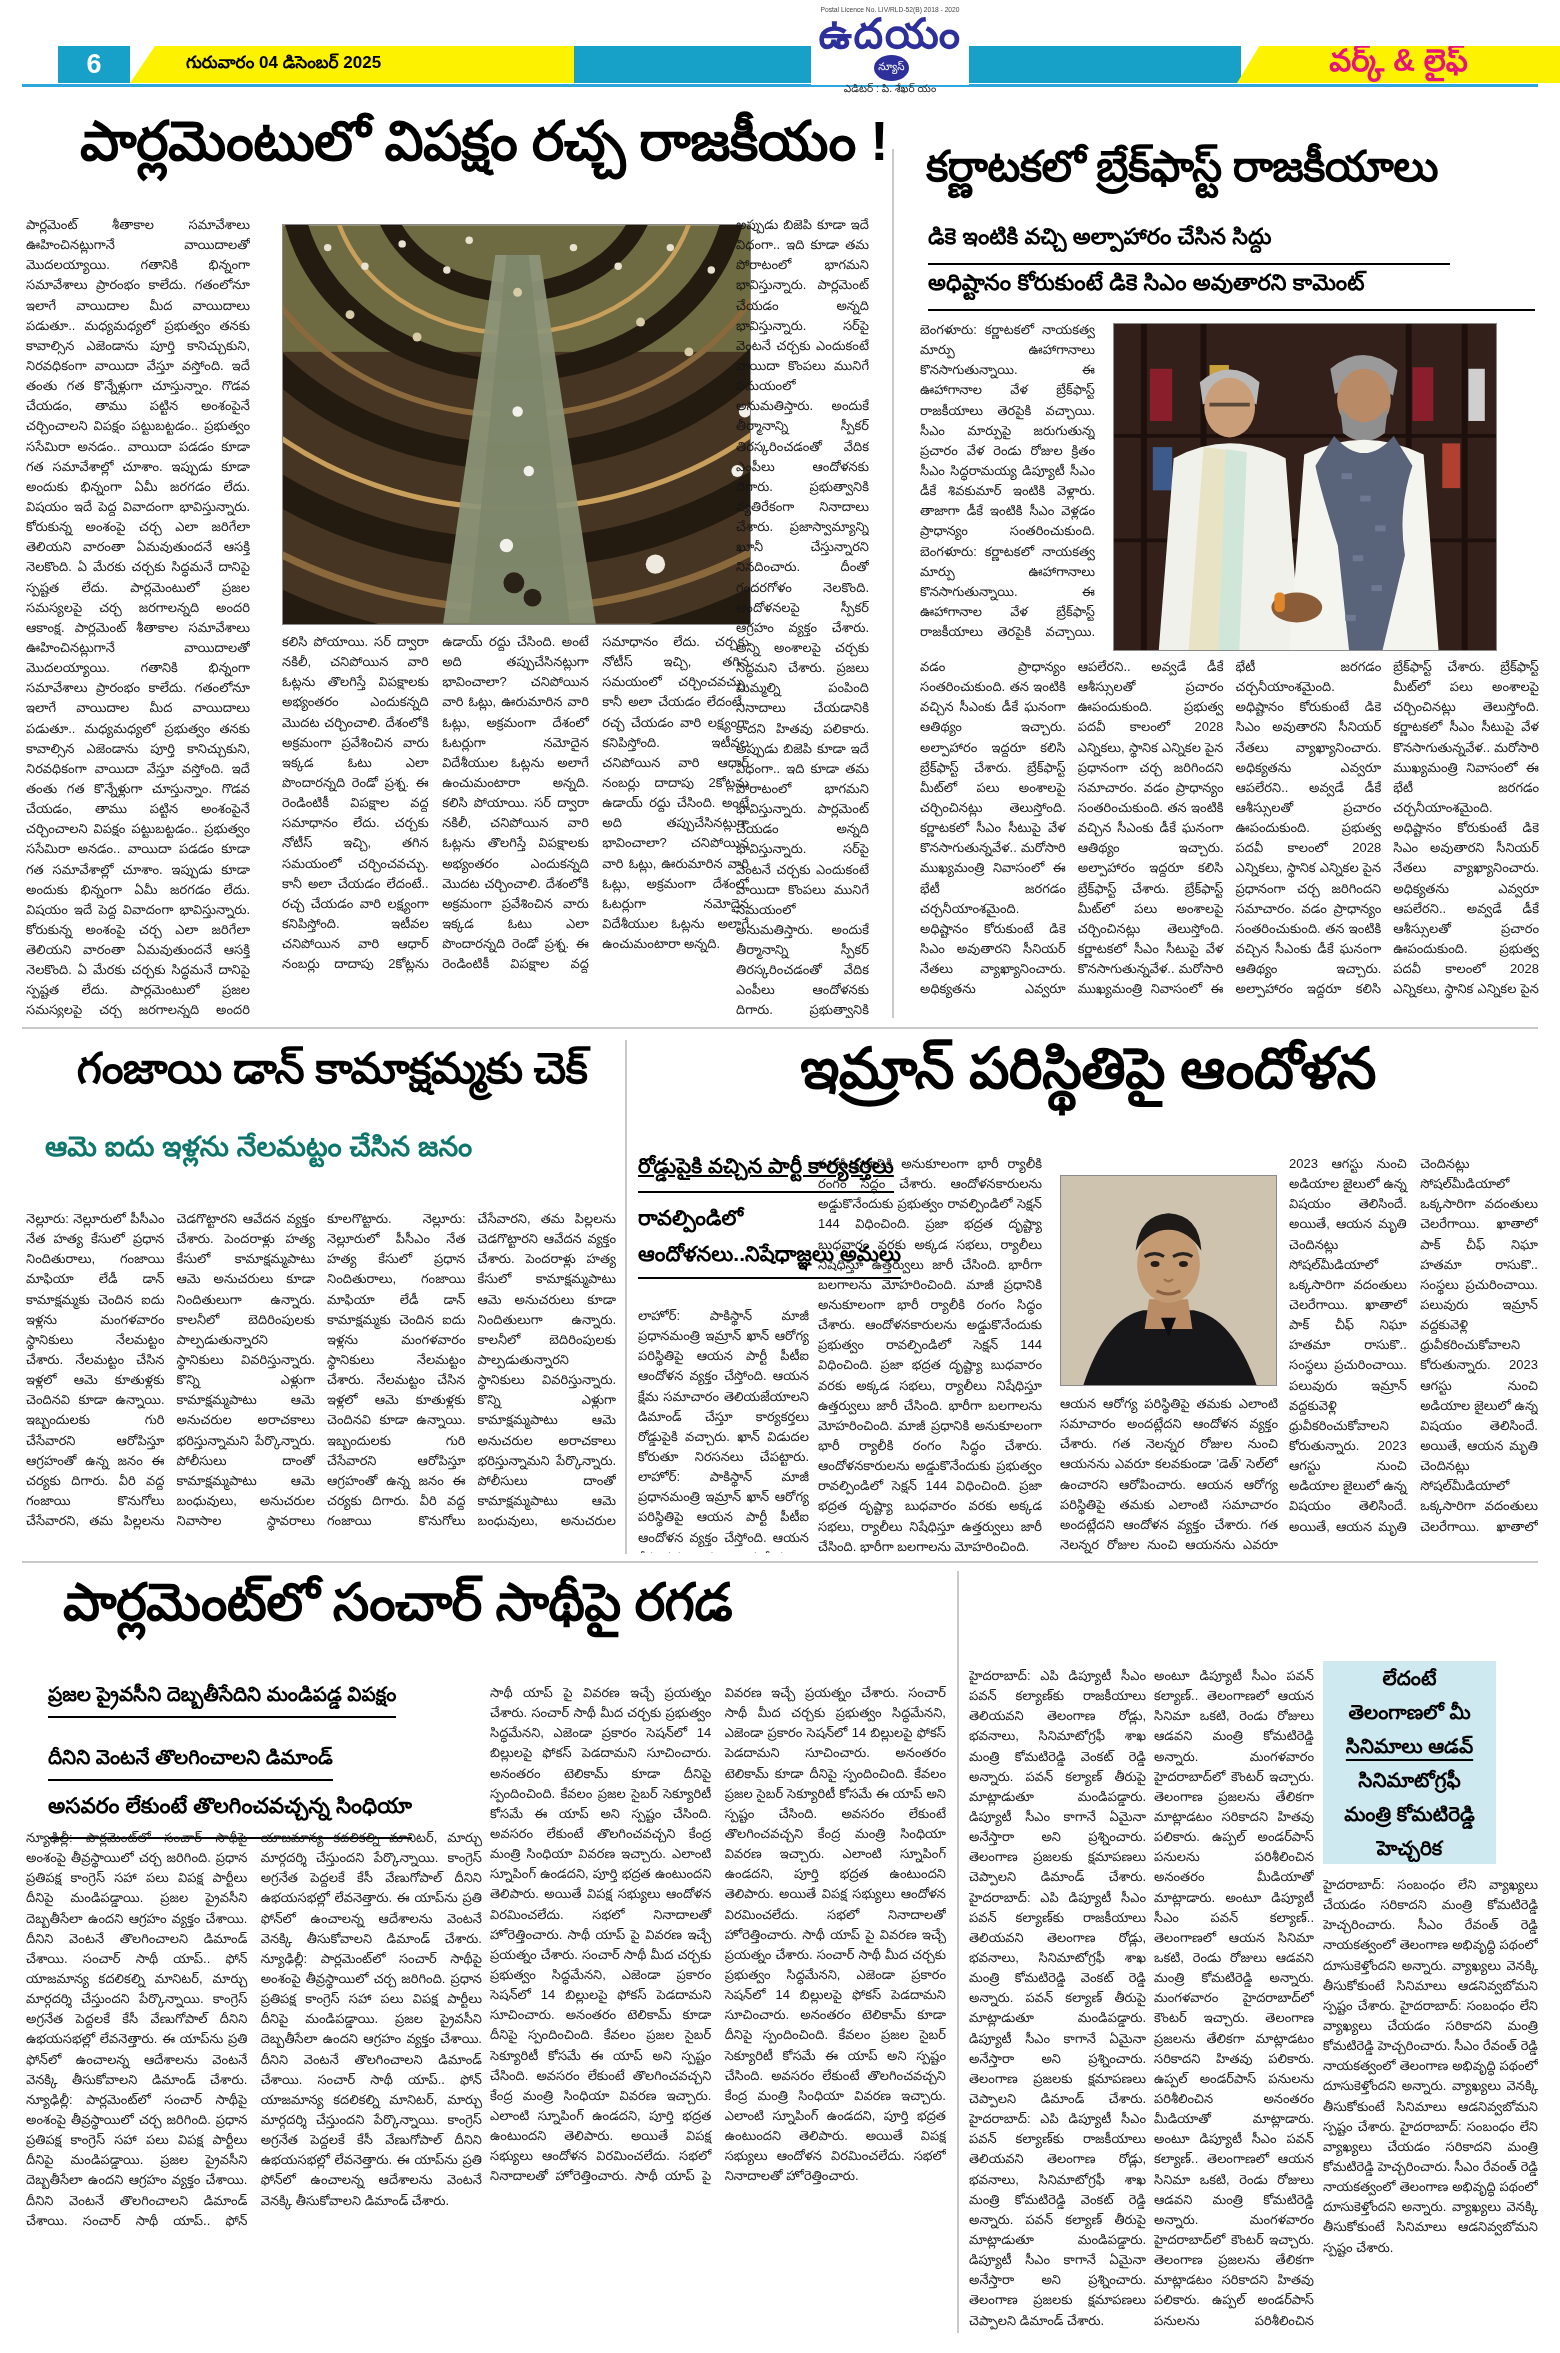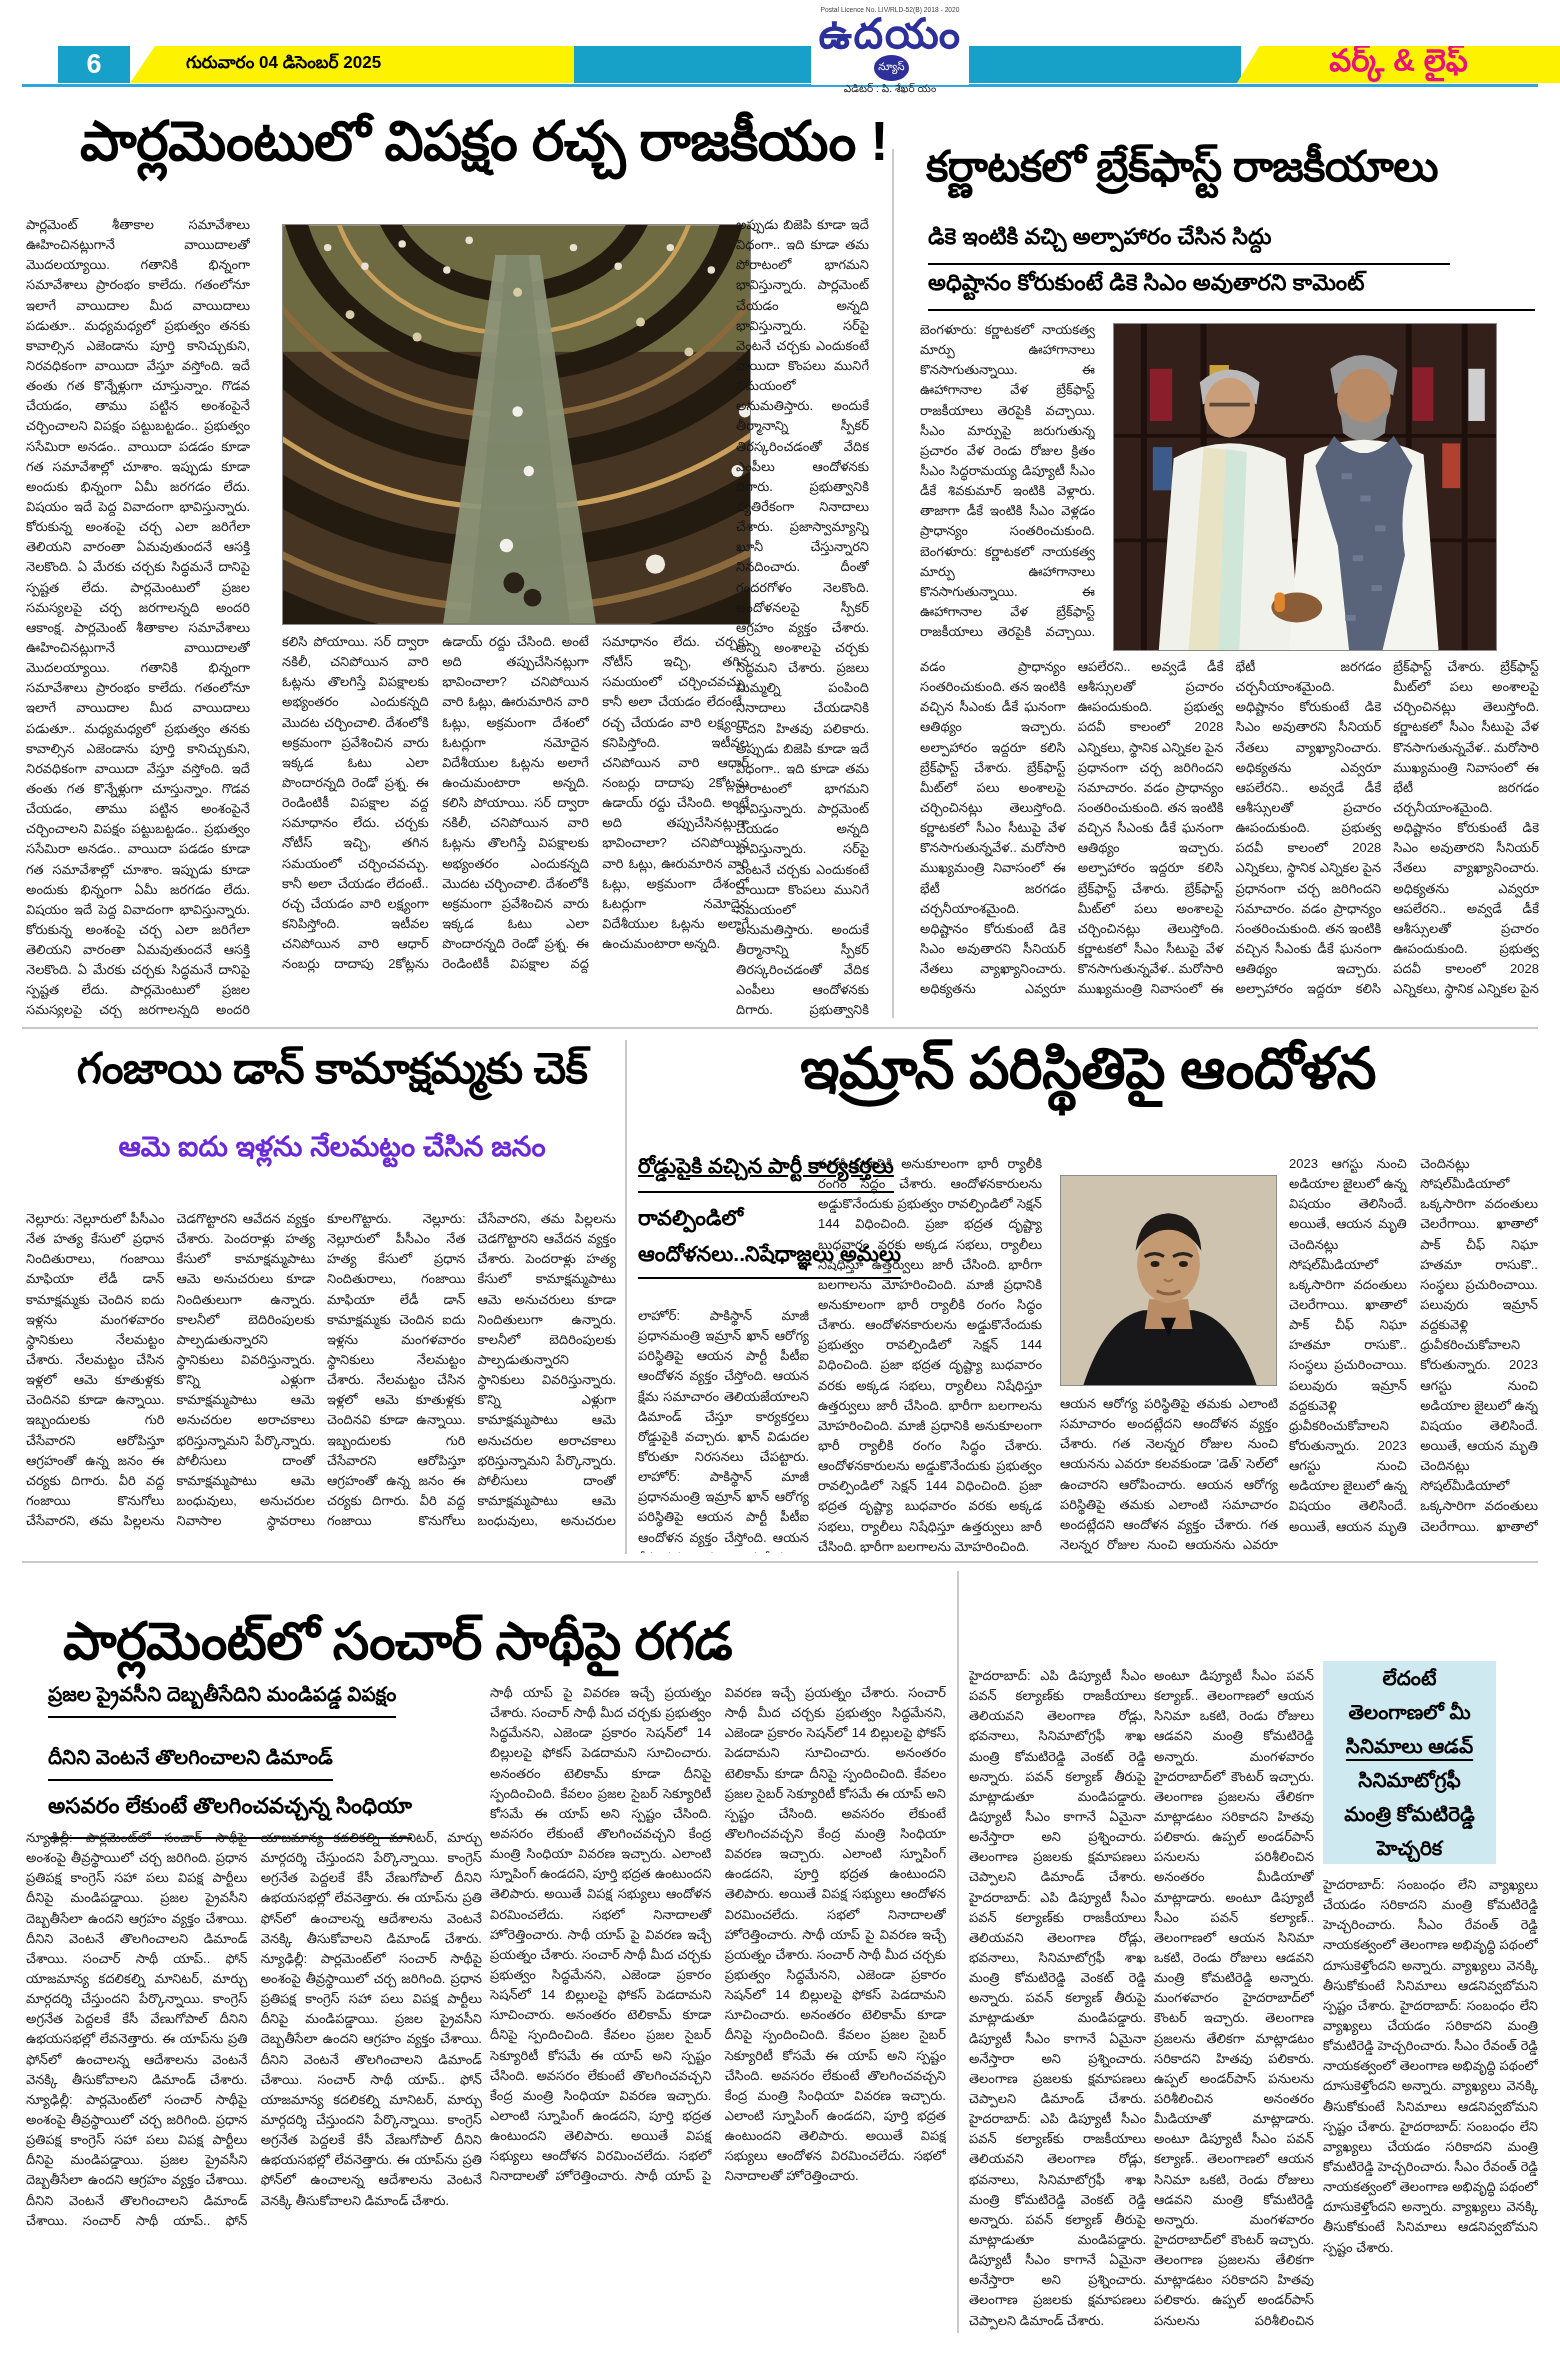--- a/index.html
+++ b/index.html
@@ -18,21 +18,21 @@
   .logo-top{font-size:6.7px;color:#444;white-space:nowrap;}
   .logo-main{font-size:42px;font-weight:800;color:#2d2f9a;line-height:1.0;letter-spacing:1.5px;}
   .logo-badge{display:inline-block;background:#2d2f9a;color:#fff;font-size:10.4px;border-radius:50%;
               padding:6px 4.5px;vertical-align:middle;margin-left:3px;}
   .logo-sub{font-size:10.4px;color:#222;margin-top:1.5px;}
   .bluerule{background:#2ba7dd;}
   
   .headline{font-weight:800;color:#000;line-height:1.08;letter-spacing:-0.7px;}
   .deck{font-weight:800;color:#000;}
   .deck-u{border-bottom:2.2px solid #000;padding-bottom:7.5px;}
-  .deck-m{font-weight:800;color:#6d28d9;text-align:center;}
+  .deck-m{font-weight:800;color:#0f766e;}
   .telu{font-size:13px;line-height:1.55;text-align:justify;color:#161616;overflow:hidden;}
   .c2{column-count:2;column-gap:13.4px;}
   .c3{column-count:3;column-gap:13.4px;}
   .c4{column-count:4;column-gap:12px;}
   .vrule{background:#c9c9c9;width:1.5px;}
   .hrule{background:#c9c9c9;height:1.5px;}
   .photo{border:0.7px solid #8a8a8a;overflow:hidden;}
   .photo svg{display:block;}
   
   .qbox{background:#cfe9f0;text-align:center;font-weight:800;color:#000;font-size:20px;line-height:1.7;
@@ -210,21 +210,21 @@
       <path d="M118,162 q26,18 52,0 l-4,14 q-22,12 -44,0 Z" fill="#a8있7a" opacity="0"></path>
       <path d="M134,190 l20,0 l-10,26 Z" fill="#0e0e10"></path>
     </svg>
   </div>
 
   <div class="abs telu" style="left:1060px;top:1394px;width:218px;height:160px;">ఆయన ఆరోగ్య పరిస్థితిపై తమకు ఎలాంటి సమాచారం అందట్లేదని ఆందోళన వ్యక్తం చేశారు. గత నెలన్నర రోజుల నుంచి ఆయనను ఎవరూ కలవకుండా 'డెత్' సెల్‌లో ఉంచారని ఆరోపించారు. ఆయన ఆరోగ్య పరిస్థితిపై తమకు ఎలాంటి సమాచారం అందట్లేదని ఆందోళన వ్యక్తం చేశారు. గత నెలన్నర రోజుల నుంచి ఆయనను ఎవరూ కలవకుండా 'డెత్' సెల్‌లో ఉంచారని ఆరోపించారు.</div>
   <div class="abs telu c2" style="left:1289px;top:1154px;width:249px;height:399px;">2023 ఆగస్టు నుంచి అడియాల జైలులో ఉన్న విషయం తెలిసిందే. అయితే, ఆయన మృతి చెందినట్లు సోషల్‌మీడియాలో ఒక్కసారిగా వదంతులు చెలరేగాయి. ఖాతాలో పాక్ చీఫ్ నిఘా హతమా రాసుకొ.. సంస్థలు ప్రచురించాయి. పలువురు ఇమ్రాన్ వద్దకువెళ్లి ధ్రువీకరించుకోవాలని కోరుతున్నారు. 2023 ఆగస్టు నుంచి అడియాల జైలులో ఉన్న విషయం తెలిసిందే. అయితే, ఆయన మృతి చెందినట్లు సోషల్‌మీడియాలో ఒక్కసారిగా వదంతులు చెలరేగాయి. ఖాతాలో పాక్ చీఫ్ నిఘా హతమా రాసుకొ.. సంస్థలు ప్రచురించాయి. పలువురు ఇమ్రాన్ వద్దకువెళ్లి ధ్రువీకరించుకోవాలని కోరుతున్నారు. 2023 ఆగస్టు నుంచి అడియాల జైలులో ఉన్న విషయం తెలిసిందే. అయితే, ఆయన మృతి చెందినట్లు సోషల్‌మీడియాలో ఒక్కసారిగా వదంతులు చెలరేగాయి. ఖాతాలో పాక్ చీఫ్ నిఘా హతమా రాసుకొ.. సంస్థలు ప్రచురించాయి. పలువురు ఇమ్రాన్ వద్దకువెళ్లి ధ్రువీకరించుకోవాలని కోరుతున్నారు.</div>
 
   <div class="abs hrule" style="left:22.4px;top:1561px;width:1516px;"></div>
 
-  <div class="abs headline" style="left:63px;top:1574px;width:872px;font-size:52px;margin-top:39px;">పార్లమెంట్‌లో సంచార్ సాథీపై రగడ</div>
+  <div class="abs headline" style="left:63px;top:1574px;width:872px;font-size:52px;">పార్లమెంట్‌లో సంచార్ సాథీపై రగడ</div>
 
   <div class="abs" style="left:48px;top:1683px;width:447px;">
     <div class="deck deck-u" style="font-size:20px;display:inline-block;padding-bottom:5.2px;">ప్రజల ప్రైవసీని దెబ్బతీసేదిని మండిపడ్డ విపక్షం</div>
     <div class="deck deck-u" style="font-size:20px;display:inline-block;margin-top:28px;padding-bottom:5.2px;">దీనిని వెంటనే తొలగించాలని డిమాండ్</div>
     <div class="deck deck-u" style="font-size:21.6px;display:inline-block;margin-top:12px;padding-bottom:14px;">అసవరం లేకుంటే తొలగించవచ్చన్న సింధియా</div>
   </div>
 
   <div class="abs telu c2" style="left:26px;top:1828px;width:456px;height:505px;">న్యూఢిల్లీ: పార్లమెంట్‌లో సంచార్ సాథీపై అంశంపై తీవ్రస్థాయిలో చర్చ జరిగింది. ప్రధాన ప్రతిపక్ష కాంగ్రెస్ సహా పలు విపక్ష పార్టీలు దీనిపై మండిపడ్డాయి. ప్రజల ప్రైవసీని దెబ్బతీసేలా ఉందని ఆగ్రహం వ్యక్తం చేశాయి. దీనిని వెంటనే తొలగించాలని డిమాండ్ చేశాయి. సంచార్ సాథీ యాప్.. ఫోన్ యాజమాన్య కదలికల్ని మానిటర్, మార్చు మార్గదర్శి చేస్తుందని పేర్కొన్నాయి. కాంగ్రెస్ అగ్రనేత పెద్దలకే కేసీ వేణుగోపాల్ దీనిని ఉభయసభల్లో లేవనెత్తారు. ఈ యాప్‌ను ప్రతి ఫోన్‌లో ఉంచాలన్న ఆదేశాలను వెంటనే వెనక్కి తీసుకోవాలని డిమాండ్ చేశారు. న్యూఢిల్లీ: పార్లమెంట్‌లో సంచార్ సాథీపై అంశంపై తీవ్రస్థాయిలో చర్చ జరిగింది. ప్రధాన ప్రతిపక్ష కాంగ్రెస్ సహా పలు విపక్ష పార్టీలు దీనిపై మండిపడ్డాయి. ప్రజల ప్రైవసీని దెబ్బతీసేలా ఉందని ఆగ్రహం వ్యక్తం చేశాయి. దీనిని వెంటనే తొలగించాలని డిమాండ్ చేశాయి. సంచార్ సాథీ యాప్.. ఫోన్ యాజమాన్య కదలికల్ని మానిటర్, మార్చు మార్గదర్శి చేస్తుందని పేర్కొన్నాయి. కాంగ్రెస్ అగ్రనేత పెద్దలకే కేసీ వేణుగోపాల్ దీనిని ఉభయసభల్లో లేవనెత్తారు. ఈ యాప్‌ను ప్రతి ఫోన్‌లో ఉంచాలన్న ఆదేశాలను వెంటనే వెనక్కి తీసుకోవాలని డిమాండ్ చేశారు. న్యూఢిల్లీ: పార్లమెంట్‌లో సంచార్ సాథీపై అంశంపై తీవ్రస్థాయిలో చర్చ జరిగింది. ప్రధాన ప్రతిపక్ష కాంగ్రెస్ సహా పలు విపక్ష పార్టీలు దీనిపై మండిపడ్డాయి. ప్రజల ప్రైవసీని దెబ్బతీసేలా ఉందని ఆగ్రహం వ్యక్తం చేశాయి. దీనిని వెంటనే తొలగించాలని డిమాండ్ చేశాయి. సంచార్ సాథీ యాప్.. ఫోన్ యాజమాన్య కదలికల్ని మానిటర్, మార్చు మార్గదర్శి చేస్తుందని పేర్కొన్నాయి. కాంగ్రెస్ అగ్రనేత పెద్దలకే కేసీ వేణుగోపాల్ దీనిని ఉభయసభల్లో లేవనెత్తారు. ఈ యాప్‌ను ప్రతి ఫోన్‌లో ఉంచాలన్న ఆదేశాలను వెంటనే వెనక్కి తీసుకోవాలని డిమాండ్ చేశారు.</div>
   <div class="abs telu c2" style="left:490px;top:1683px;width:456px;height:650px;">సాథీ యాప్ పై వివరణ ఇచ్చే ప్రయత్నం చేశారు. సంచార్ సాథీ మీద చర్చకు ప్రభుత్వం సిద్ధమేనని, ఎజెండా ప్రకారం సెషన్‌లో 14 బిల్లులపై ఫోకస్ పెడదామని సూచించారు. అనంతరం టెలికామ్ కూడా దీనిపై స్పందించింది. కేవలం ప్రజల సైబర్ సెక్యూరిటీ కోసమే ఈ యాప్ అని స్పష్టం చేసింది. అవసరం లేకుంటే తొలగించవచ్చని కేంద్ర మంత్రి సింధియా వివరణ ఇచ్చారు. ఎలాంటి స్నూపింగ్ ఉండదని, పూర్తి భద్రత ఉంటుందని తెలిపారు. అయితే విపక్ష సభ్యులు ఆందోళన విరమించలేదు. సభలో నినాదాలతో హోరెత్తించారు. సాథీ యాప్ పై వివరణ ఇచ్చే ప్రయత్నం చేశారు. సంచార్ సాథీ మీద చర్చకు ప్రభుత్వం సిద్ధమేనని, ఎజెండా ప్రకారం సెషన్‌లో 14 బిల్లులపై ఫోకస్ పెడదామని సూచించారు. అనంతరం టెలికామ్ కూడా దీనిపై స్పందించింది. కేవలం ప్రజల సైబర్ సెక్యూరిటీ కోసమే ఈ యాప్ అని స్పష్టం చేసింది. అవసరం లేకుంటే తొలగించవచ్చని కేంద్ర మంత్రి సింధియా వివరణ ఇచ్చారు. ఎలాంటి స్నూపింగ్ ఉండదని, పూర్తి భద్రత ఉంటుందని తెలిపారు. అయితే విపక్ష సభ్యులు ఆందోళన విరమించలేదు. సభలో నినాదాలతో హోరెత్తించారు. సాథీ యాప్ పై వివరణ ఇచ్చే ప్రయత్నం చేశారు. సంచార్ సాథీ మీద చర్చకు ప్రభుత్వం సిద్ధమేనని, ఎజెండా ప్రకారం సెషన్‌లో 14 బిల్లులపై ఫోకస్ పెడదామని సూచించారు. అనంతరం టెలికామ్ కూడా దీనిపై స్పందించింది. కేవలం ప్రజల సైబర్ సెక్యూరిటీ కోసమే ఈ యాప్ అని స్పష్టం చేసింది. అవసరం లేకుంటే తొలగించవచ్చని కేంద్ర మంత్రి సింధియా వివరణ ఇచ్చారు. ఎలాంటి స్నూపింగ్ ఉండదని, పూర్తి భద్రత ఉంటుందని తెలిపారు. అయితే విపక్ష సభ్యులు ఆందోళన విరమించలేదు. సభలో నినాదాలతో హోరెత్తించారు. సాథీ యాప్ పై వివరణ ఇచ్చే ప్రయత్నం చేశారు. సంచార్ సాథీ మీద చర్చకు ప్రభుత్వం సిద్ధమేనని, ఎజెండా ప్రకారం సెషన్‌లో 14 బిల్లులపై ఫోకస్ పెడదామని సూచించారు. అనంతరం టెలికామ్ కూడా దీనిపై స్పందించింది. కేవలం ప్రజల సైబర్ సెక్యూరిటీ కోసమే ఈ యాప్ అని స్పష్టం చేసింది. అవసరం లేకుంటే తొలగించవచ్చని కేంద్ర మంత్రి సింధియా వివరణ ఇచ్చారు. ఎలాంటి స్నూపింగ్ ఉండదని, పూర్తి భద్రత ఉంటుందని తెలిపారు. అయితే విపక్ష సభ్యులు ఆందోళన విరమించలేదు. సభలో నినాదాలతో హోరెత్తించారు.</div>
 

